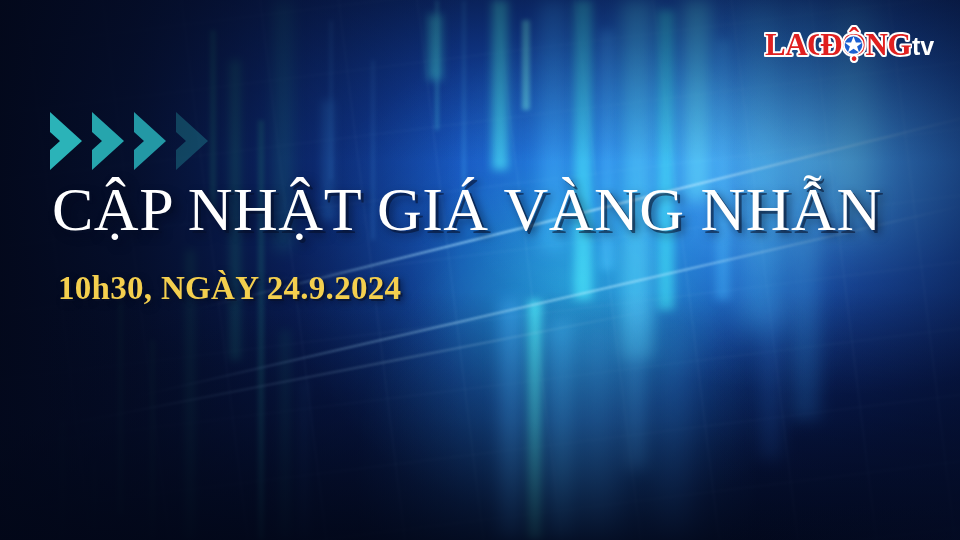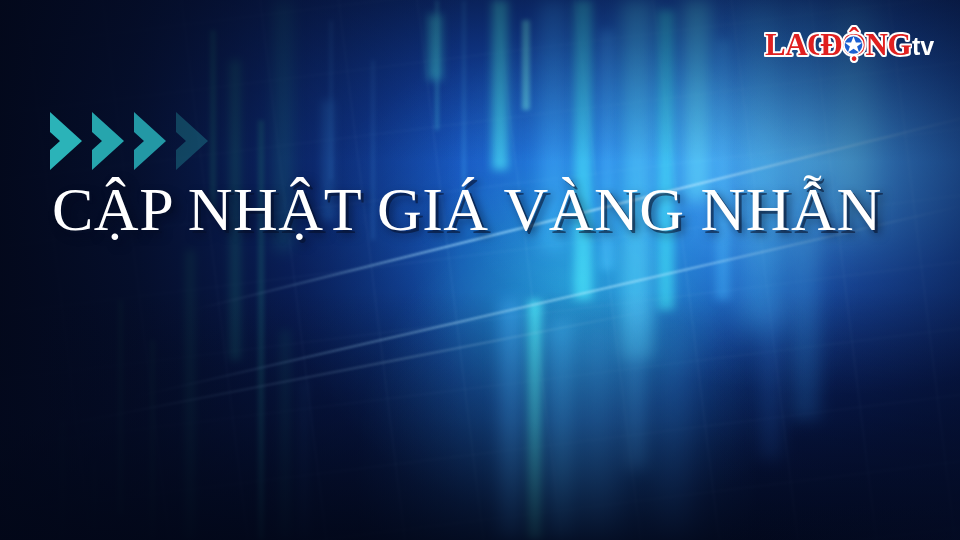--- a/index.html
+++ b/index.html
@@ -194,20 +194,21 @@
     <svg class="chev" viewBox="0 0 42 62">
       <path d="M2 2 L34 31 L2 60 L2 40 L12 31 L2 22 Z" fill="#2398a5"></path>
     </svg>
     <svg class="chev" viewBox="0 0 42 62" style="opacity:.30;">
       <path d="M2 2 L34 31 L2 60 L2 40 L12 31 L2 22 Z" fill="#2bb3b8"></path>
     </svg>
   </div>
 
   <div id="headline">CẬP NHẬT GIÁ VÀNG NHẪN</div>
 
+  <div id="subtitle">10h30, NGÀY 24.9.2024</div>
 
   <div id="logo">
     <svg width="148" height="44" viewBox="0 0 148 44">
       <g font-family="Liberation Serif, serif" font-weight="700" font-size="31" letter-spacing="-0.5">
         <text x="1" y="31" fill="#ffffff" stroke="#ffffff" stroke-width="4" stroke-linejoin="round">LAO</text>
         <text x="1" y="31" fill="#e02020">LAO</text>
         <text x="56" y="31" fill="#ffffff" stroke="#ffffff" stroke-width="4" stroke-linejoin="round">ĐỘNG</text>
         <text x="56" y="31" fill="#e02020">ĐỘNG</text>
       </g>
 

